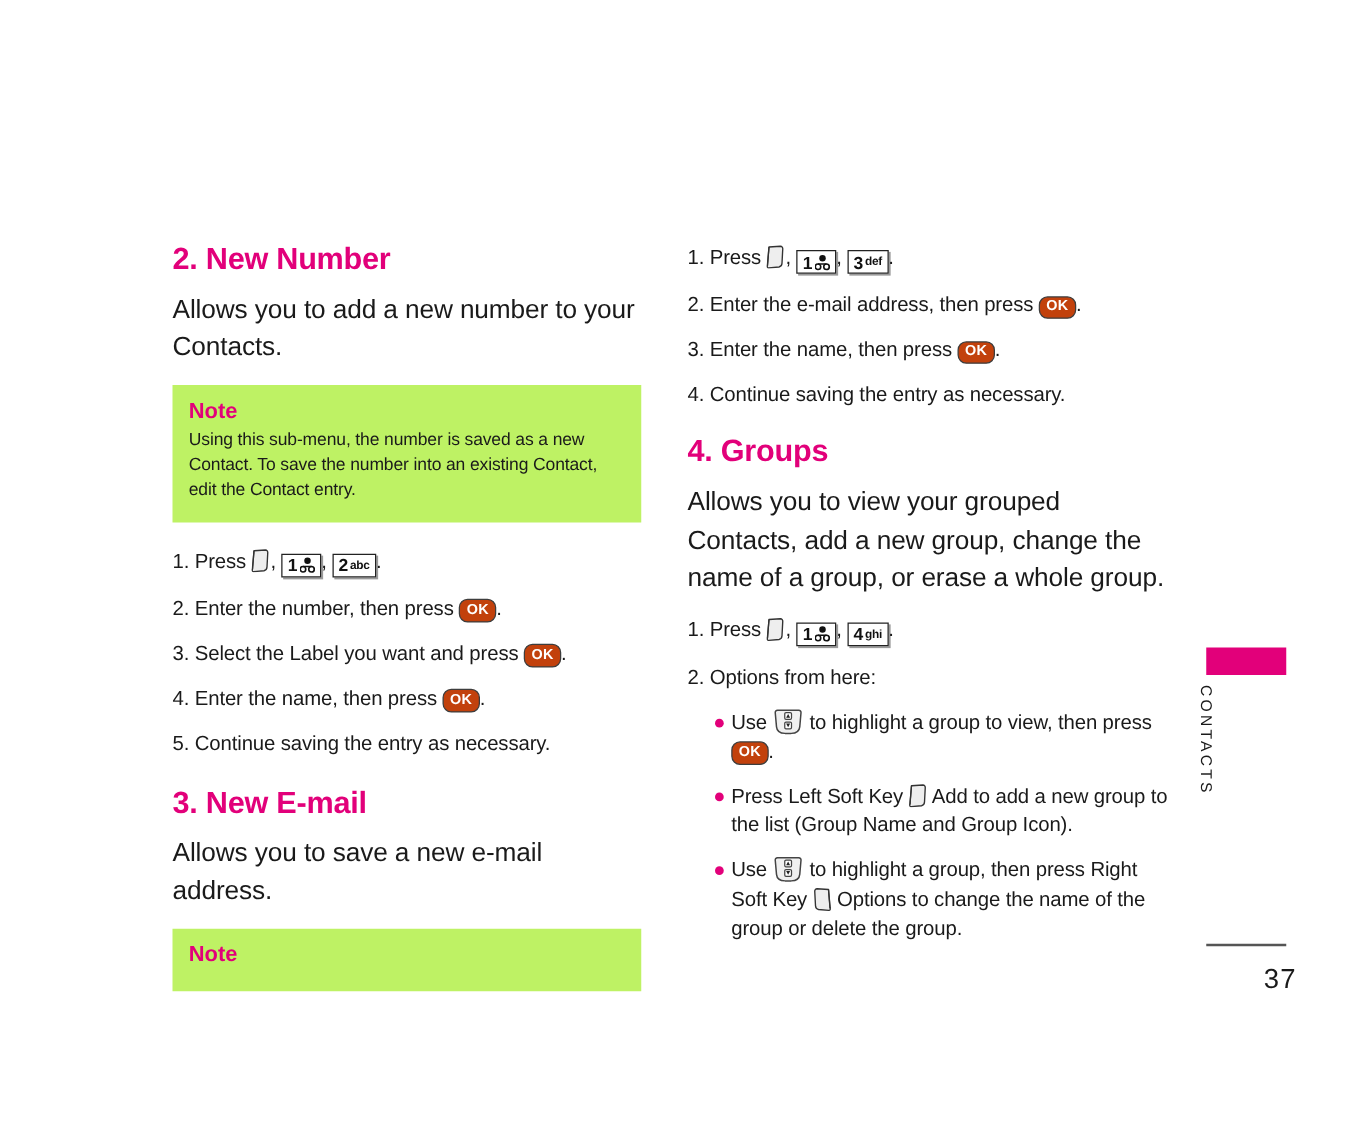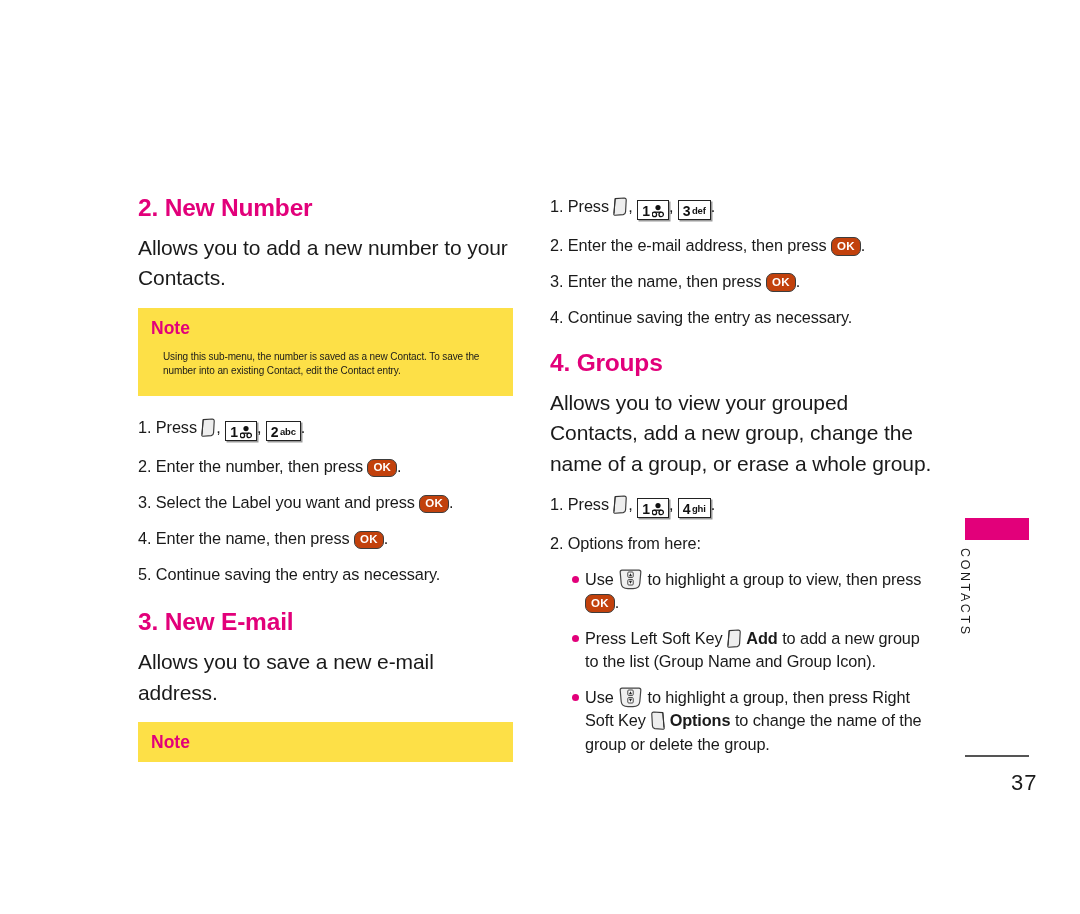--- a/index.html
+++ b/index.html
@@ -49,36 +49,36 @@
 
   .intro {
     font-size: 21px;
     line-height: 1.45;
     margin: 0 0 14px 0;
     letter-spacing: -0.1px;
   }
 
   
   .note-box {
-    background: #fde047;
-    padding: 11px 13px 6px 13px;
+    background: #bef264;
+    padding: 11px 13px 16px 13px;
     margin: 0 0 20px 0;
     box-sizing: border-box;
   }
   .note-title {
     color: #e2007a;
     font-size: 17.5px;
     font-weight: bold;
     margin: 0 0 4px 0;
     line-height: 1.1;
   }
   .note-body {
-    font-size: 10px;
+    font-size: 14px;
     line-height: 1.42;
-    margin: 12px;
+    margin: 0;
     letter-spacing: -0.1px;
   }
 
   
   .steps {
     margin: 0;
     padding: 0;
     list-style: none;
   }
   .step {
@@ -109,21 +109,21 @@
     content: "";
     position: absolute;
     left: 0;
     top: 8px;
     width: 7px;
     height: 7px;
     border-radius: 50%;
     background: #e2007a;
   }
 
-  .bold { font-weight: bold; text-align: center; }
+  .bold { font-weight: normal; text-align: center; }
 
   
   .icon {
     display: inline-block;
     vertical-align: -4px;
     line-height: 0;
   }
   .icon-softkey-left   { width: 15px; height: 19px; vertical-align: -4px; }
   .icon-softkey-right  { width: 15px; height: 19px; vertical-align: -4px; }
   .icon-nav            { width: 25px; height: 21px; vertical-align: -5px; }

